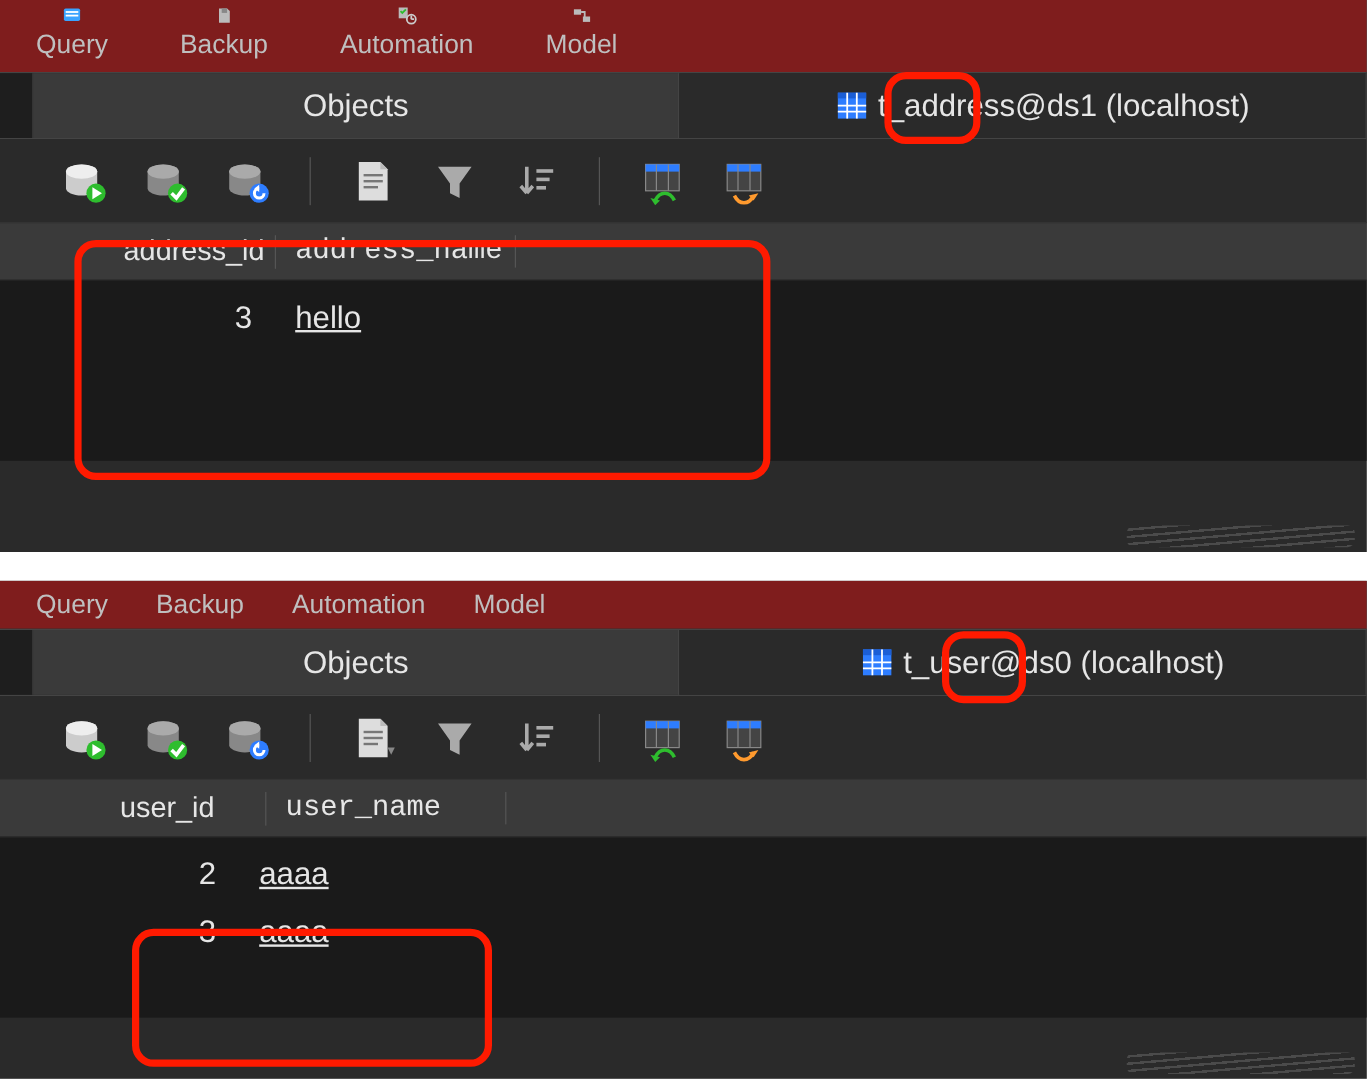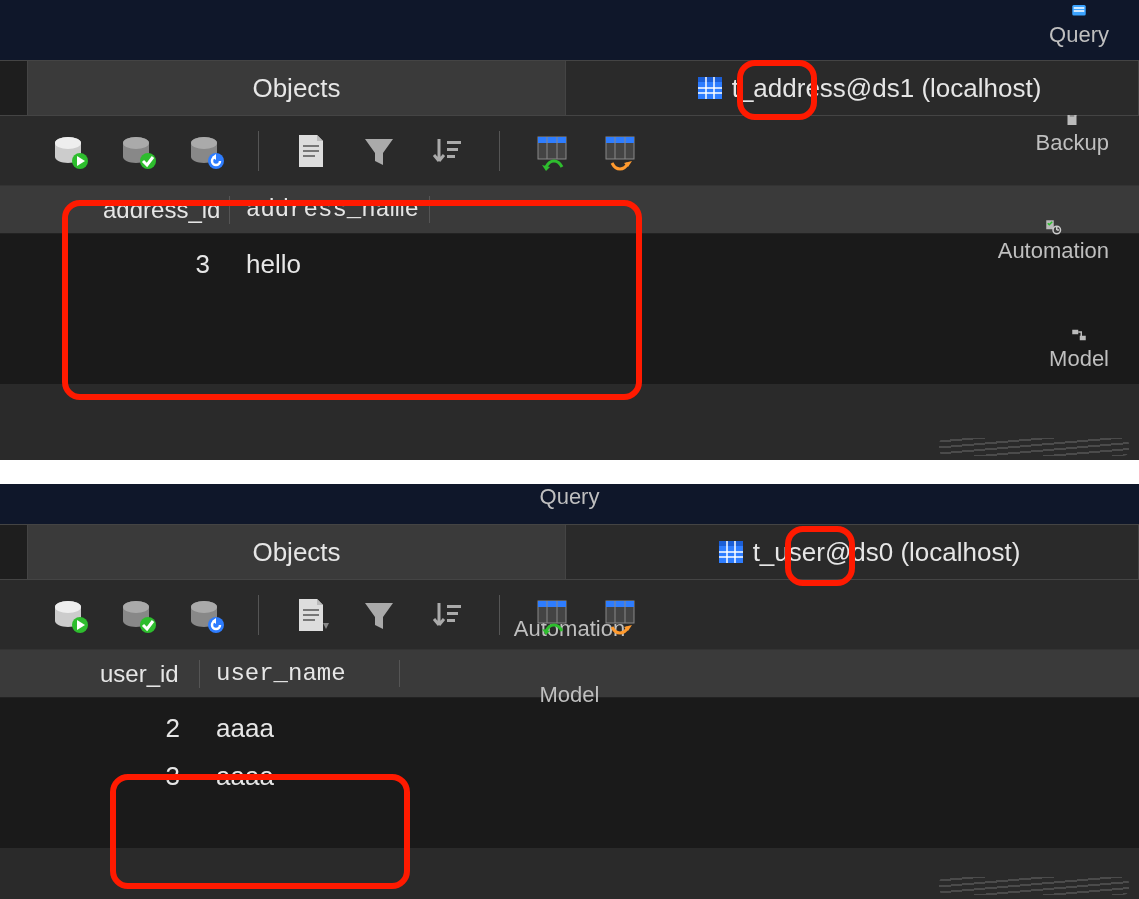--- a/index.html
+++ b/index.html
@@ -20,22 +20,21 @@
   .panel.panel1 { height: 460px; }
   .panel.panel2 { height: 415px; }
 
   
   .main-menu {
     display: flex;
     align-items: flex-end;
     padding: 0 30px 10px 30px;
     height: 60px;
     gap: 60px;
-    background:#0f172a;
-    flex-direction:column;
+    background:#7f1d1d;
   }
   .main-menu.compact { height:40px; align-items:center; padding:0 30px; gap:40px; }
   .main-menu .menu-item {
     font-size: 22px;
     color: #bfbfbf;
     cursor: pointer;
     display:flex;
     flex-direction:column;
     align-items:center;
     gap:4px;
@@ -117,21 +116,21 @@
     min-height:150px;
   }
   .data-row {
     display:flex;
     height:48px;
     align-items:center;
     font-size:26px;
     color:#e6e6e6;
   }
   .data-row .col1 { width:230px; text-align:right; padding-right:20px; }
-  .data-row .col2 { padding-left:16px; }
+  .data-row .col2 { padding-left:16px;text-decoration:underline; }
 
   
   .anno {
     position:absolute;
     border:6px solid #ff1a00;
     border-radius:18px;
     pointer-events:none;
   }
 
   .watermark {
@@ -420,21 +419,21 @@
           <rect x="6" y="6" width="28" height="6" fill="#2e7dff"></rect>
           <line x1="15" y1="6" x2="15" y2="28" stroke="#888"></line>
           <line x1="25" y1="6" x2="25" y2="28" stroke="#888"></line>
           <path d="M12 32c4 8 12 8 16 0" stroke="#ff9a2e" stroke-width="3" fill="none"></path>
           <polygon points="32,30 24,32 28,36" fill="#ff9a2e"></polygon>
         </svg>
     </div>
   </div>
 
   <div class="grid-header">
-    <div class="col1" style="width:200px; padding-left:100px;">user_id</div>
+    <div class="col1" style="width:222px; padding-left:100px;">user_id</div>
     <div class="col2">user_name</div>
     <div class="col3"></div>
   </div>
 
   <div class="data-area">
     <div class="data-row">
       <div class="col1" style="width:200px;">2</div>
       <div class="col2">aaaa</div>
     </div>
     <div class="data-row">

